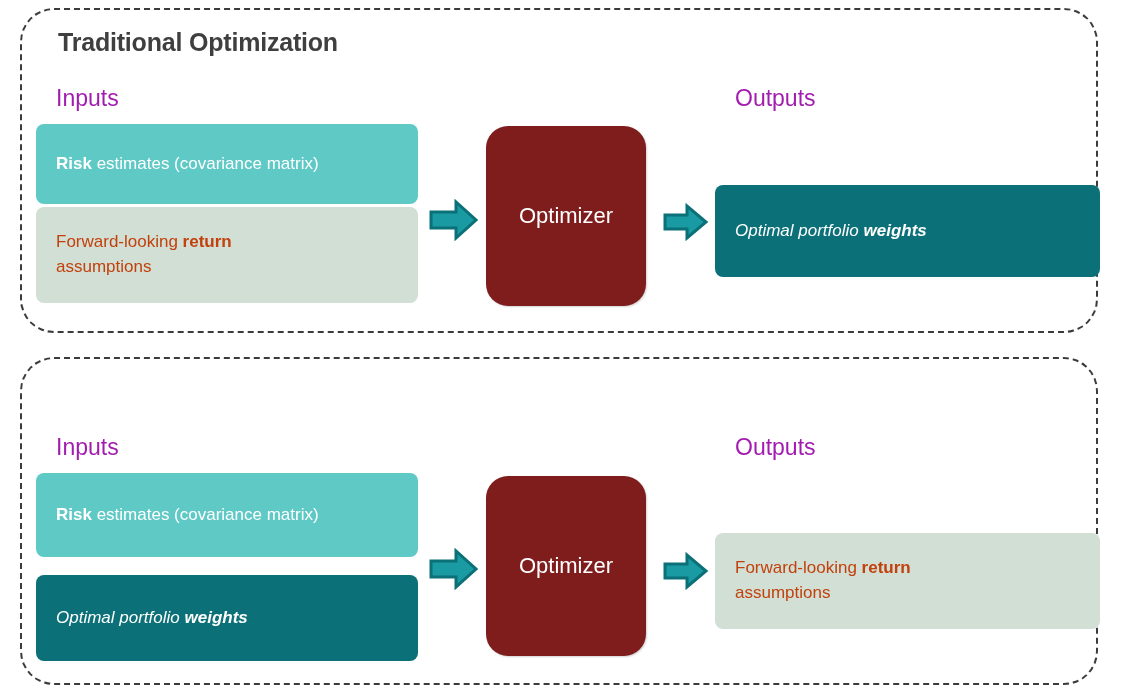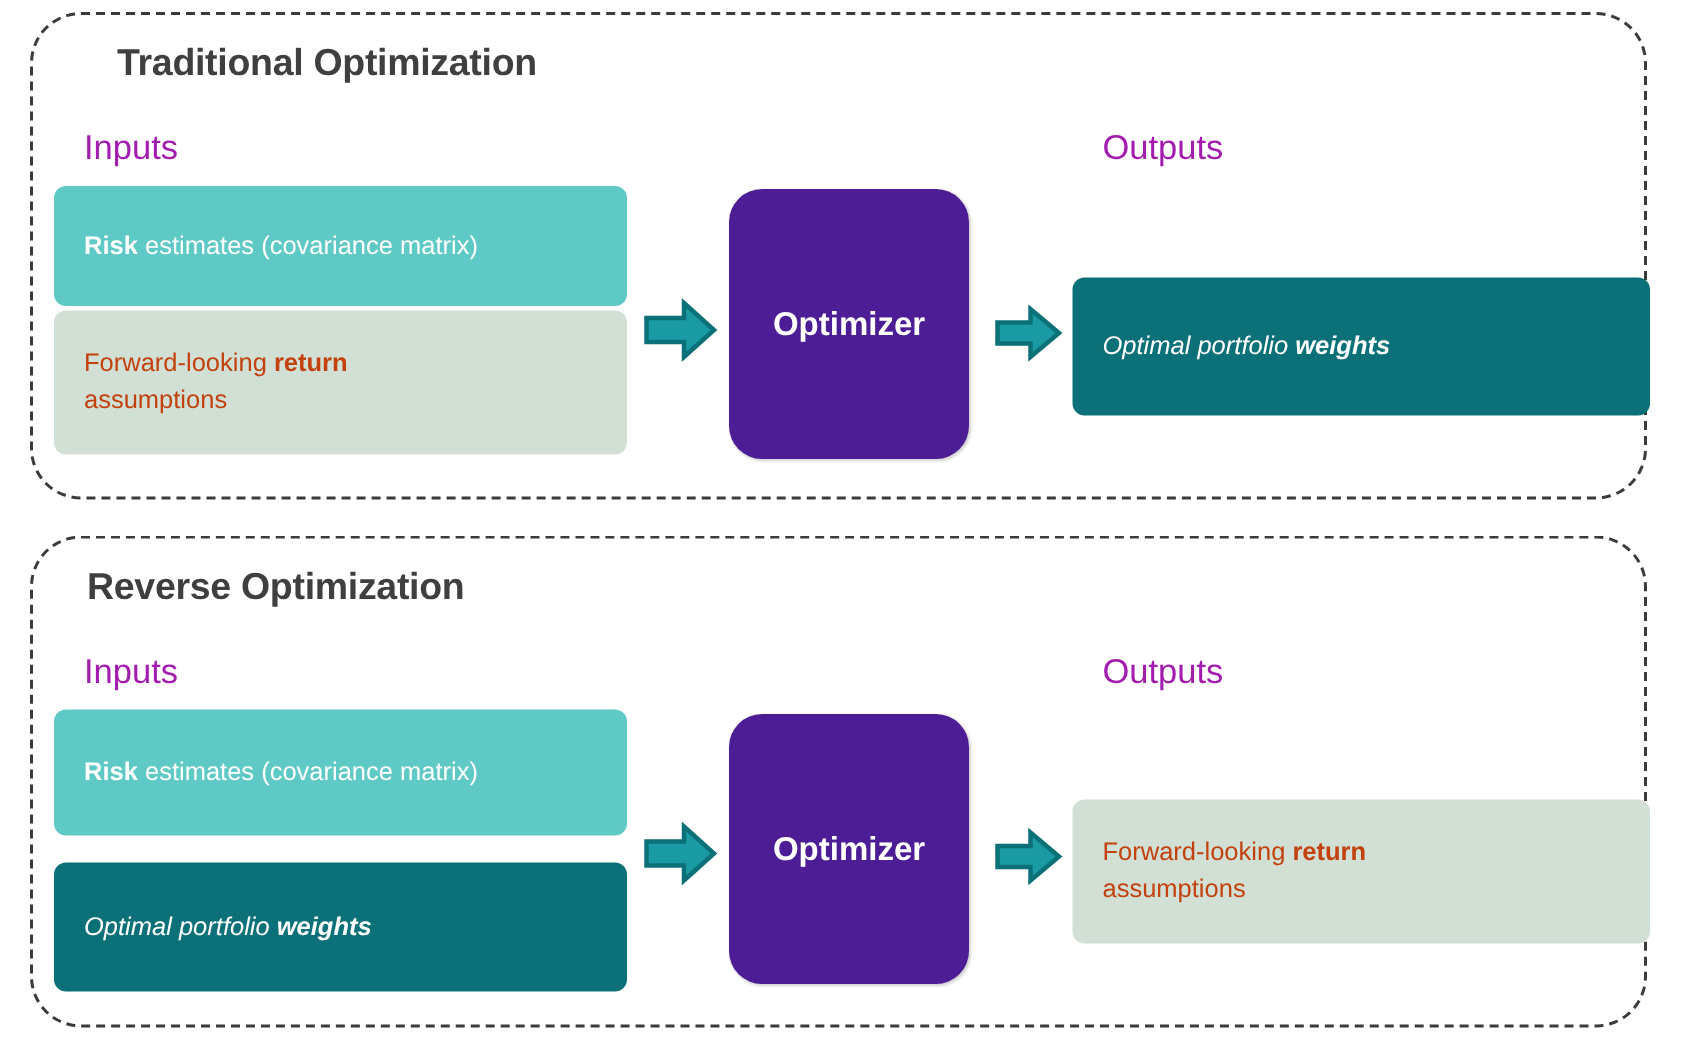--- a/index.html
+++ b/index.html
@@ -63,43 +63,43 @@
   .box span.t { display: block; }
   .box b { font-weight: bold; }
 
   .box-teal  { background: #5fc9c6; color: #ffffff; }
   .box-sage  { background: #d1dfd5; color: #c2410c; }
   .box-dark  { background: #0b7077; color: #ffffff; font-style: italic; }
 
   .optimizer {
     position: absolute;
     box-sizing: border-box;
-    background: #4c1d95;
+    background: #7f1d1d;
     color: #ffffff;
     border-radius: 22px;
     display: flex;
     align-items: center;
     justify-content: center;
     font-size: 22px;
-    font-weight: bold;
+    font-weight: normal;
     box-shadow: 1px 1px 2px rgba(0,0,0,0.18);
   }
 
   
   .arrow { position: absolute; }
   .arrow svg { display: block; }
 </style>
 </head>
 <body>
 
 <div class="canvas">
 
   <div class="panel panel-top"></div>
 
-  <div class="panel-title" style="left:58px; top:28px;margin-left:20px;">Traditional Optimization</div>
+  <div class="panel-title" style="left:58px; top:28px;">Traditional Optimization</div>
 
   <div class="col-label" style="left:56px; top:85px;">Inputs</div>
 
   <div class="col-label" style="left:735px; top:85px;">Outputs</div>
 
   <div class="box box-teal" style="left:36px; top:124px; width:382px; height:80px;">
     <span class="t">
       <b>Risk</b><span> estimates (covariance matrix)</span>
     </span>
   </div>
@@ -128,21 +128,20 @@
   </div>
 
   <div class="box box-dark" style="left:715px; top:185px; width:385px; height:92px;">
     <span class="t">
       <span>Optimal portfolio </span><b>weights</b>
     </span>
   </div>
 
   <div class="panel panel-bottom"></div>
 
-  <div class="panel-title" style="left:58px; top:377px;">Reverse Optimization</div>
 
   <div class="col-label" style="left:56px; top:434px;">Inputs</div>
 
   <div class="col-label" style="left:735px; top:434px;">Outputs</div>
 
   <div class="box box-teal" style="left:36px; top:473px; width:382px; height:84px;">
     <span class="t">
       <b>Risk</b><span> estimates (covariance matrix)</span>
     </span>
   </div>

